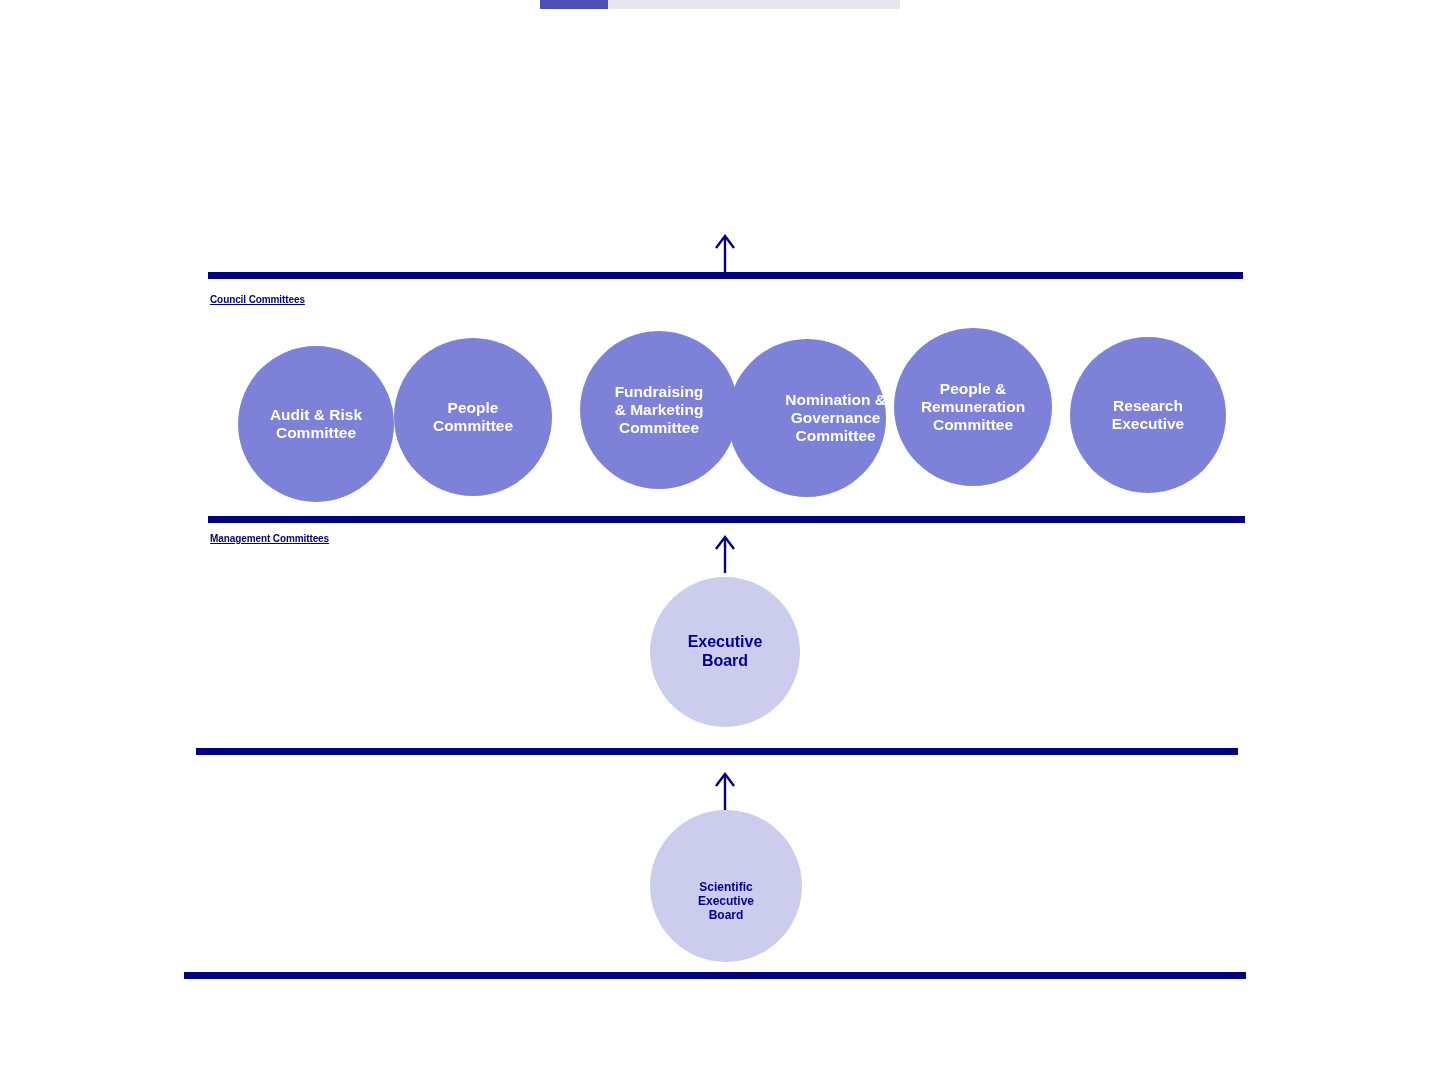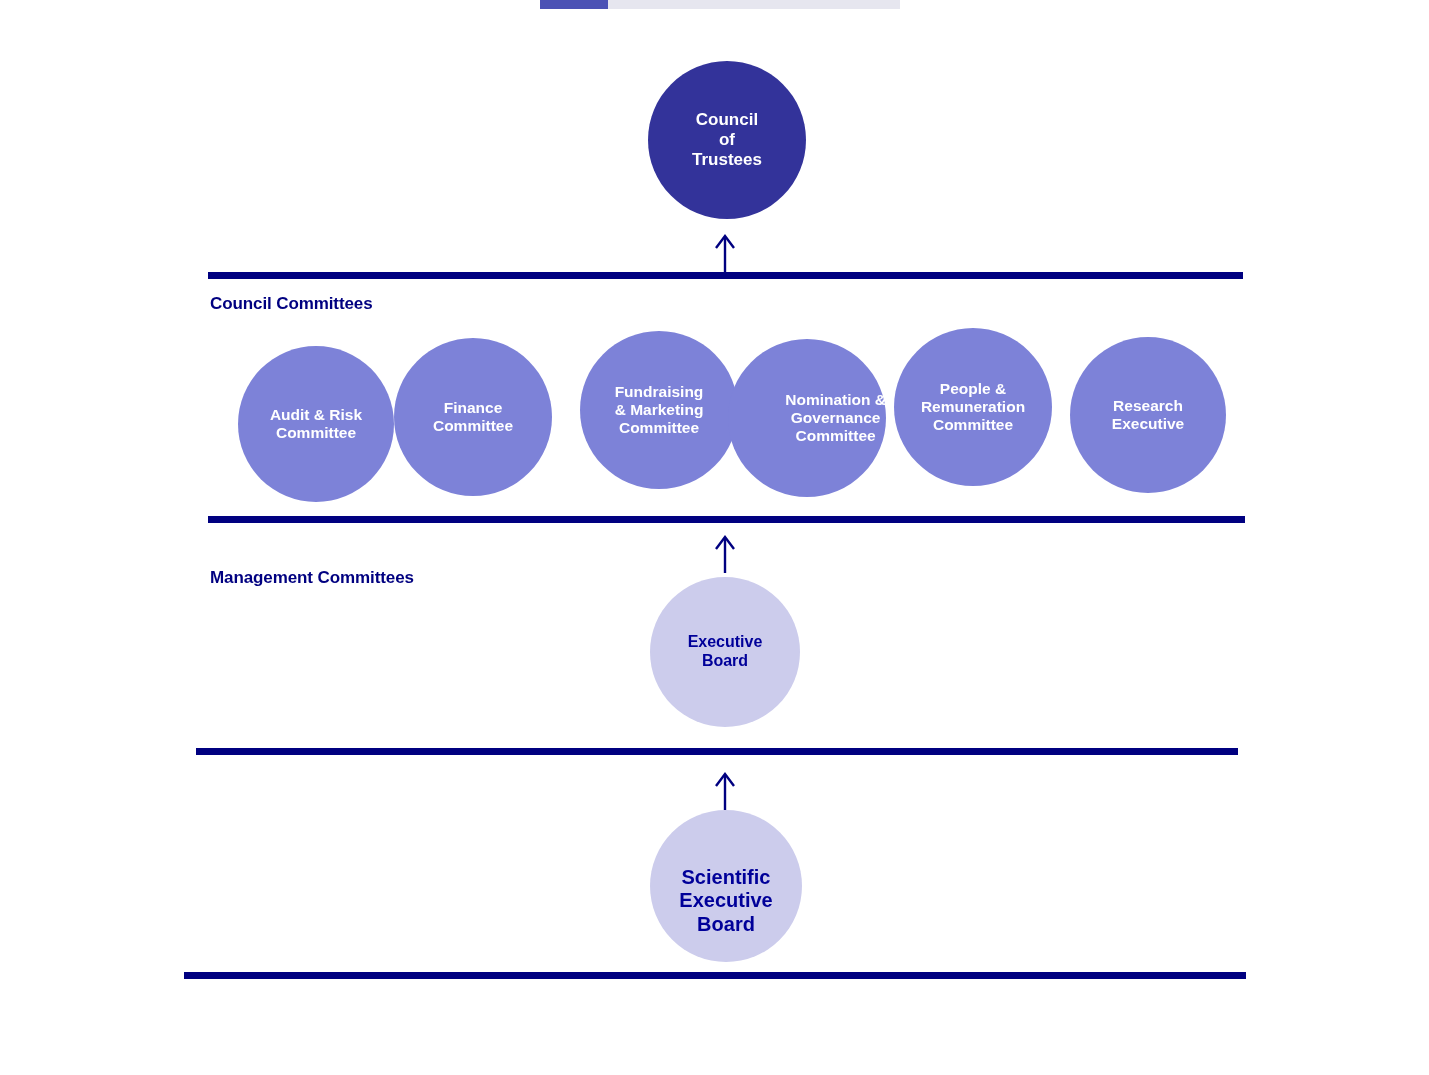--- a/index.html
+++ b/index.html
@@ -44,26 +44,27 @@
   .rule-1 { left: 208px; top: 272px; width: 1035px; height: 7px; }
   .rule-2 { left: 208px; top: 516px; width: 1037px; height: 7px; }
   .rule-3 { left: 196px; top: 748px; width: 1042px; height: 7px; }
   .rule-4 { left: 184px; top: 972px; width: 1062px; height: 7px; }
 
   
   .section-label {
     position: absolute;
     color: #000080;
     font-weight: bold;
-    font-size: 17px;
+    font-size: 10px;
     letter-spacing: -0.1px;
     white-space: nowrap;
+    text-decoration: underline;
   }
   .label-council { left: 210px; top: 294px; }
-  .label-management { left: 210px; top: 533px; margin-top: 35px; }
+  .label-management { left: 210px; top: 533px; }
 
   
   .node {
     position: absolute;
     border-radius: 50%;
     display: flex;
     align-items: center;
     justify-content: center;
     text-align: center;
     box-sizing: border-box;
@@ -121,21 +122,21 @@
   .node-sci-exec {
     left: 650px;
     top: 810px;
     width: 152px;
     height: 152px;
     background: #ccccec;
   }
   .node-sci-exec .node-label {
     color: #000099;
     font-weight: bold;
-    font-size: 20px;
+    font-size: 12px;
     margin-top: 30px;
   }
 
   
   .arrow {
     position: absolute;
     width: 26px;
     height: 40px;
   }
   .arrow-1 { left: 712px; top: 232px; }
@@ -144,41 +145,36 @@
 </style>
 </head>
 <body>
 
 <div id="canvas">
 
   <div class="topbar-track">
     <div class="topbar-fill"></div>
   </div>
 
-  <div class="node node-trustees">
-    <span class="node-label">Council
-of
-Trustees</span>
-  </div>
 
   <svg class="arrow arrow-1" viewBox="0 0 26 40">
     <line x1="13" y1="40" x2="13" y2="6" stroke="#000080" stroke-width="2.4"></line>
     <polyline points="4,16 13,4 22,16" fill="none" stroke="#000080" stroke-width="2.4"></polyline>
   </svg>
 
   <div class="rule rule-1"></div>
 
   <div class="section-label label-council">Council Committees</div>
 
   <div class="node committee committee-0">
     <span class="node-label">Audit &amp; Risk
 Committee</span>
   </div>
   <div class="node committee committee-1">
-    <span class="node-label">Finance
+    <span class="node-label">People
 Committee</span>
   </div>
   <div class="node committee committee-2">
     <span class="node-label">Fundraising
 &amp; Marketing
 Committee</span>
   </div>
   <div class="node committee committee-3">
     <span class="node-label">Nomination &amp;
 Governance

